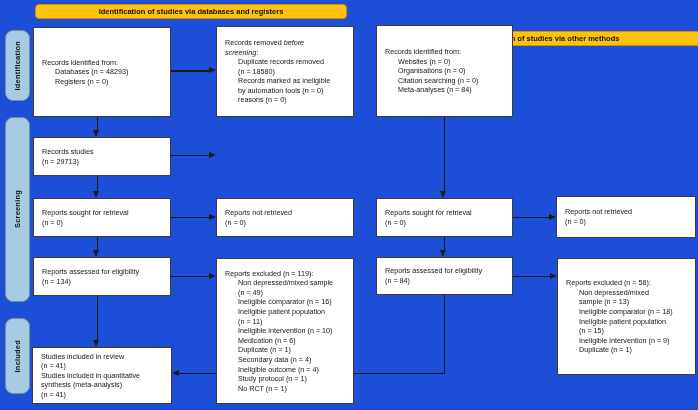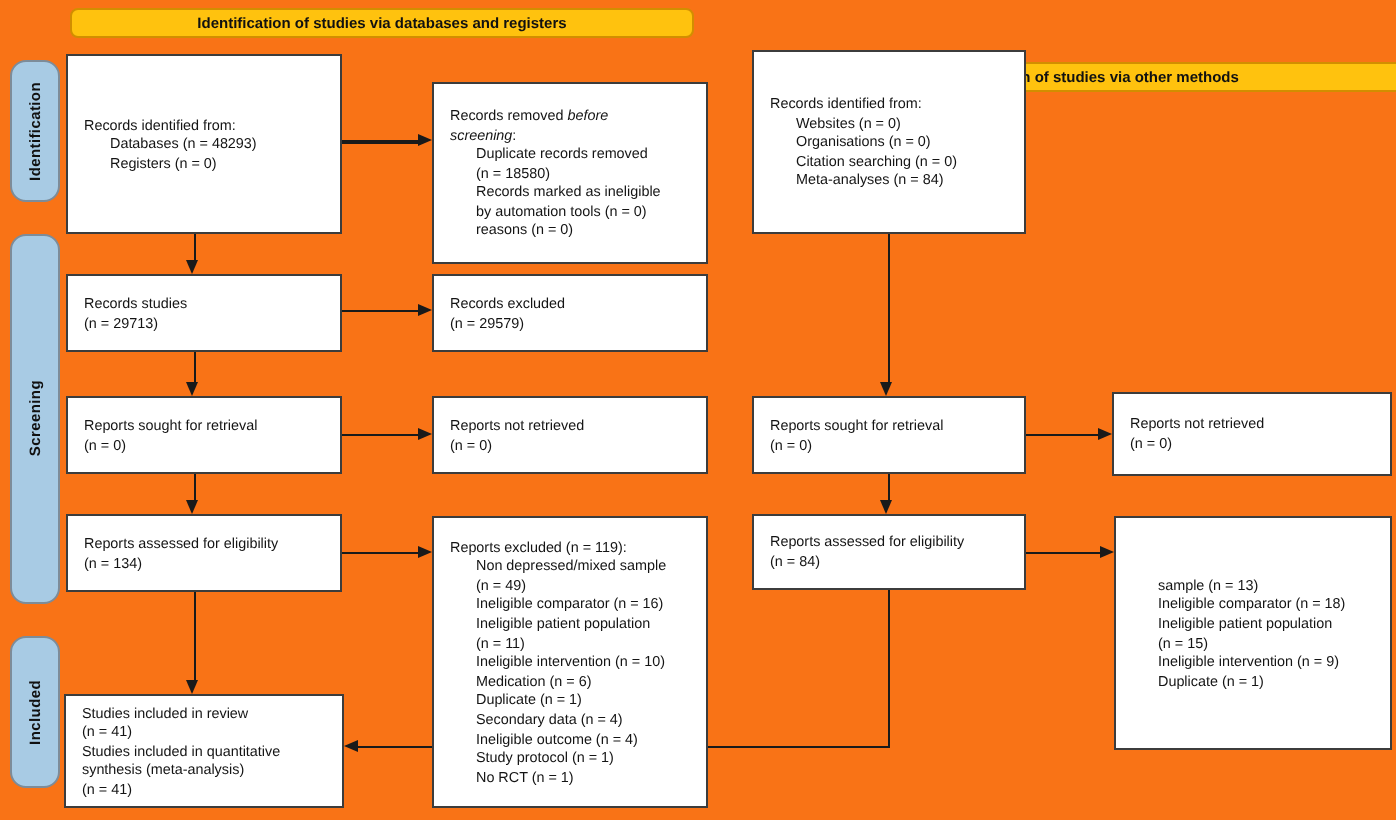--- a/index.html
+++ b/index.html
@@ -1,17 +1,17 @@
 <!DOCTYPE html>
 <html style="--header_fill: #FFC20E; --header_border: #D28E00; --header_text: #111111; --sidebar_fill: #A8CBE4; --sidebar_border: #7D8C99; --box_border: #3C3C3C; --line: #1A1A1A;"><head>
 <meta charset="utf-8">
 <style>
   html,body{margin:0;padding:0;background:#ffffff;}
   #canvas{
-    position:relative;width:698px;height:410px;background:#f97316;overflow:hidden;
+    position:relative;width:698px;height:410px;background:#1d4ed8;overflow:hidden;
     font-family:"Liberation Sans","DejaVu Sans",sans-serif;
     font-size:7.2px;line-height:9.6px;color:#141414;
   }
   .hdr{
     position:absolute;display:flex;align-items:center;justify-content:center;
     background:var(--header_fill);border:1px solid var(--header_border);
     border-radius:4px;font-weight:bold;font-size:7.5px;color:var(--header_text);
     box-sizing:border-box;z-index:2;text-align:center;
   }
   .tab{
@@ -96,39 +96,35 @@
   <div class="vline" style="left:444px;top:295px;height:79px;"></div>
   <div class="hline" style="left:179px;top:373px;width:266px;"></div>
   <div class="arr left" style="left:172px;top:370px;"></div>
 
   <div class="box" style="left:33px;top:27px;width:138px;height:90px;">
       <div class="ln i0">Records identified from:</div>
       <div class="ln i1">Databases (n = 48293)</div>
       <div class="ln i1">Registers (n = 0)</div>
     </div>
 
-  <div class="box" style="left:216px;top:26px;width:138px;height:91px;margin-top:15px;">
+  <div class="box" style="left:216px;top:26px;width:138px;height:91px;">
       <div class="ln i0">Records removed <span class="em">before</span></div>
       <div class="ln i0"><span class="em">screening</span>:</div>
       <div class="ln i1">Duplicate records removed</div>
       <div class="ln i1">(n = 18580)</div>
       <div class="ln i1">Records marked as ineligible</div>
       <div class="ln i1">by automation tools (n = 0)</div>
       <div class="ln i1">reasons (n = 0)</div>
     </div>
 
   <div class="box" style="left:33px;top:137px;width:138px;height:39px;">
       <div class="ln i0">Records studies</div>
       <div class="ln i0">(n = 29713)</div>
     </div>
 
-  <div class="box" style="left:216px;top:137px;width:138px;height:39px;">
-      <div class="ln i0">Records excluded</div>
-      <div class="ln i0">(n = 29579)</div>
-    </div>
 
   <div class="box" style="left:33px;top:198px;width:138px;height:39px;">
       <div class="ln i0">Reports sought for retrieval</div>
       <div class="ln i0">(n = 0)</div>
     </div>
 
   <div class="box" style="left:216px;top:198px;width:138px;height:39px;">
       <div class="ln i0">Reports not retrieved</div>
       <div class="ln i0">(n = 0)</div>
     </div>
@@ -179,20 +175,22 @@
       <div class="ln i0">Reports not retrieved</div>
       <div class="ln i0">(n = 0)</div>
     </div>
 
   <div class="box" style="left:376px;top:257px;width:137px;height:38px;">
       <div class="ln i0">Reports assessed for eligibility</div>
       <div class="ln i0">(n = 84)</div>
     </div>
 
   <div class="box" style="left:557px;top:258px;width:139px;height:117px;">
+      <div class="ln i0">Reports excluded (n = 58):</div>
+      <div class="ln i1">Non depressed/mixed</div>
       <div class="ln i1">sample (n = 13)</div>
       <div class="ln i1">Ineligible comparator (n = 18)</div>
       <div class="ln i1">Ineligible patient population</div>
       <div class="ln i1">(n = 15)</div>
       <div class="ln i1">Ineligible intervention (n = 9)</div>
       <div class="ln i1">Duplicate (n = 1)</div>
     </div>
 
 </div>
 

